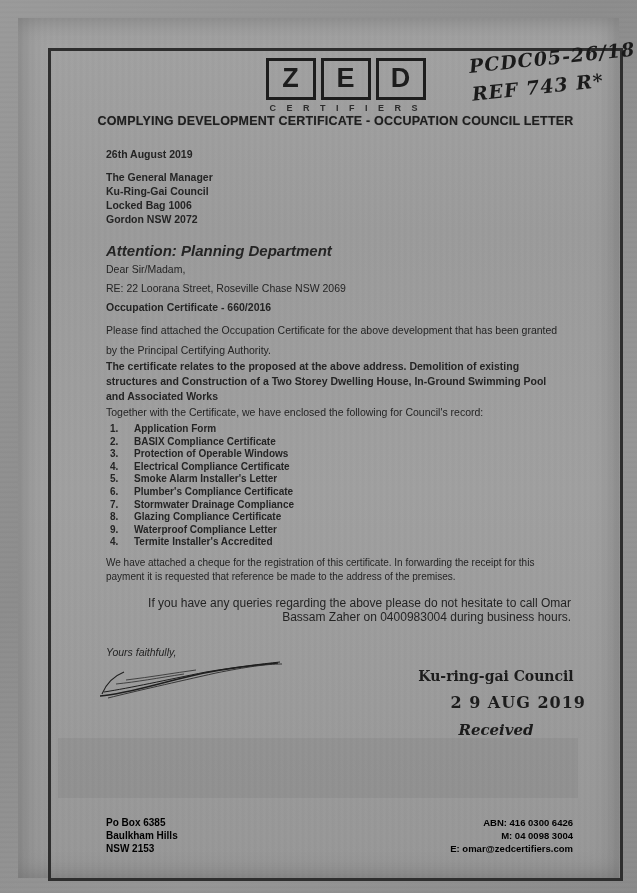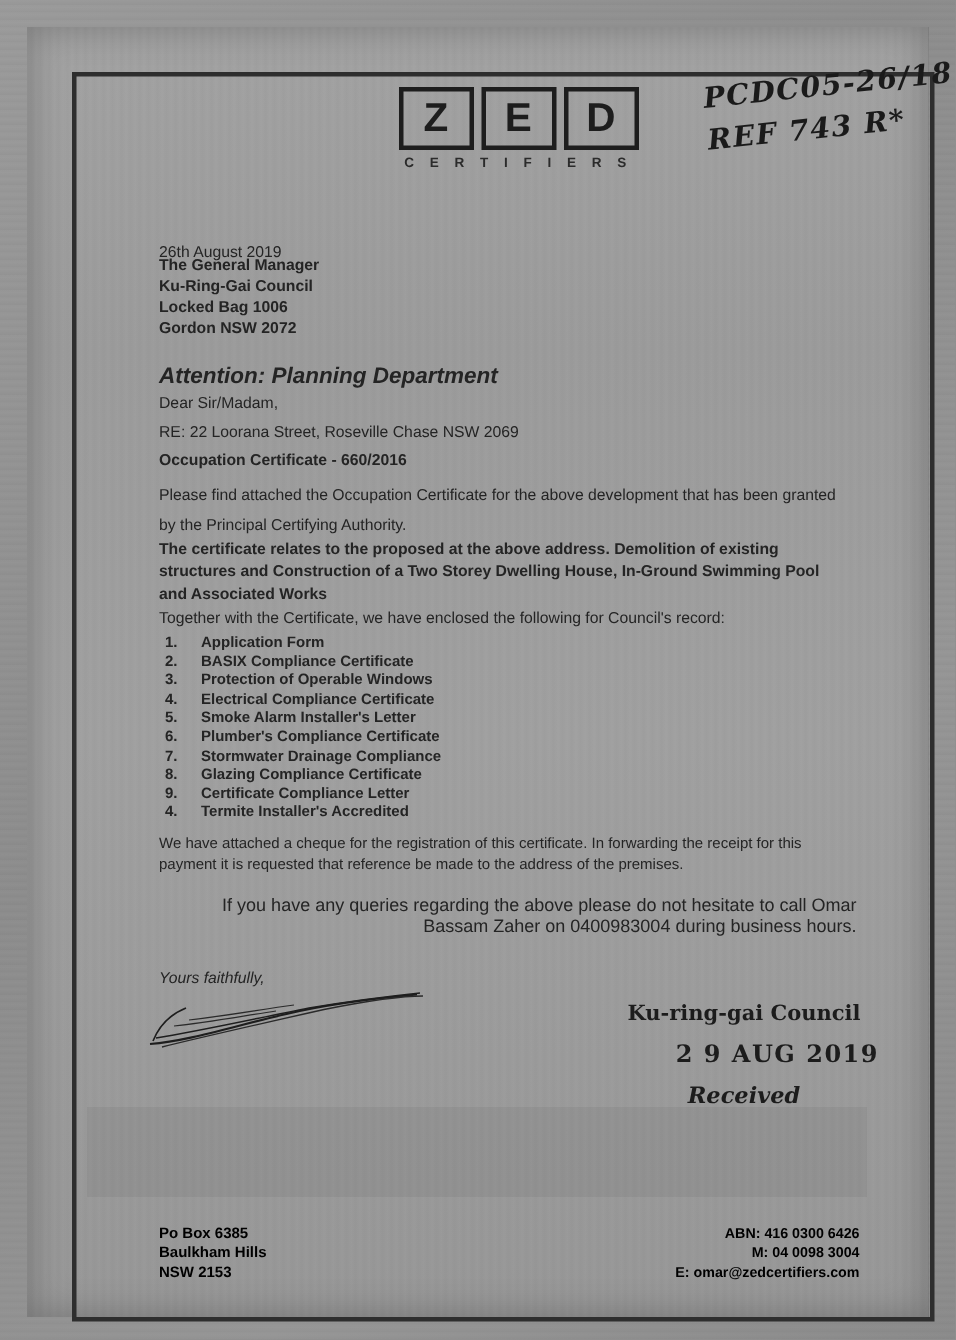--- a/index.html
+++ b/index.html
@@ -95,21 +95,21 @@
     left: 30px; top: 96px;
     width: 575px;
     text-align: center;
     font-size: 12.5px;
     font-weight: bold;
     letter-spacing: 0.2px;
     color: #1f1f1f;
   }
   
   .blk { position: absolute; color: #242424; }
-  #date { left: 88px; top: 144px; font-size: 10.5px; font-weight: normal; }
+  #date { left: 88px; top: 130px; font-size: 10.5px; font-weight: bold; }
   #addr { left: 88px; top: 152px; font-size: 10.5px; font-weight: bold; line-height: 14px; }
   #attn { left: 88px; top: 224px; font-size: 15px; font-weight: bold; font-style: italic; }
   #dear { left: 88px; top: 245px; font-size: 10.5px; }
   #re   { left: 88px; top: 264px; font-size: 10.5px; font-weight: normal; }
   #occ  { left: 88px; top: 283px; font-size: 10.5px; font-weight: bold; }
   #p1   { left: 88px; top: 302px; width: 460px; font-size: 10.5px; line-height: 20px; }
   #p2   { left: 88px; top: 341px; width: 460px; font-size: 10.5px; font-weight: bold; line-height: 15px; }
   #p3   { left: 88px; top: 388px; width: 460px; font-size: 10.5px; }
   #list { left: 92px; top: 405px; width: 440px; font-size: 10px; font-weight: bold; line-height: 12.6px; }
   .li { display: flex; }
@@ -168,20 +168,21 @@
 
     <div id="logo">
       <div class="zed-row">
         <div class="zed-box">Z</div>
         <div class="zed-box">E</div>
         <div class="zed-box">D</div>
       </div>
       <div class="zed-sub">C E R T I F I E R S</div>
     </div>
 
+    <div id="title" class="doc-text">COMPLYING DEVELOPMENT CERTIFICATE - OCCUPATION COUNCIL LETTER</div>
 
     <div id="date" class="blk">26th August 2019</div>
 
     <div id="addr" class="blk">
       <div>The General Manager</div>
       <div>Ku-Ring-Gai Council</div>
       <div>Locked Bag 1006</div>
       <div>Gordon NSW 2072</div>
     </div>
 
@@ -222,21 +223,21 @@
       <div class="li">
           <span class="num">7.</span>
           <span>Stormwater Drainage Compliance</span>
         </div>
       <div class="li">
           <span class="num">8.</span>
           <span>Glazing Compliance Certificate</span>
         </div>
       <div class="li">
           <span class="num">9.</span>
-          <span>Certificate Compliance Letter</span>
+          <span>Waterproof Compliance Letter</span>
         </div>
       <div class="li">
           <span class="num">4.</span>
           <span>Termite Installer's Accredited</span>
         </div>
     </div>
 
     <div id="p4" class="blk">We have attached a cheque for the registration of this certificate. In forwarding the receipt for this payment it is requested that reference be made to the address of the premises.</div>
     <div id="p5" class="blk">If you have any queries regarding the above please do not hesitate to call Omar Bassam Zaher on 0400983004 during business hours.</div>
 

